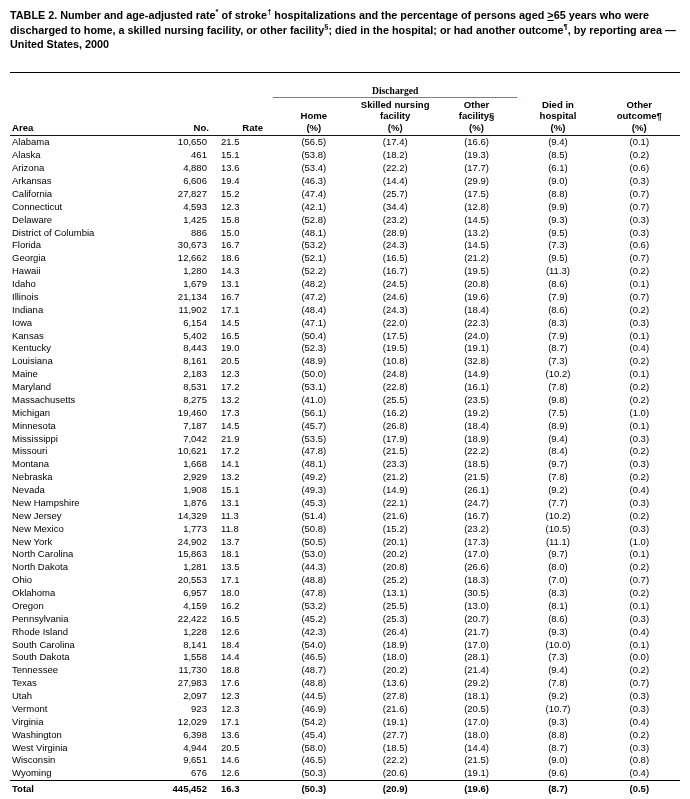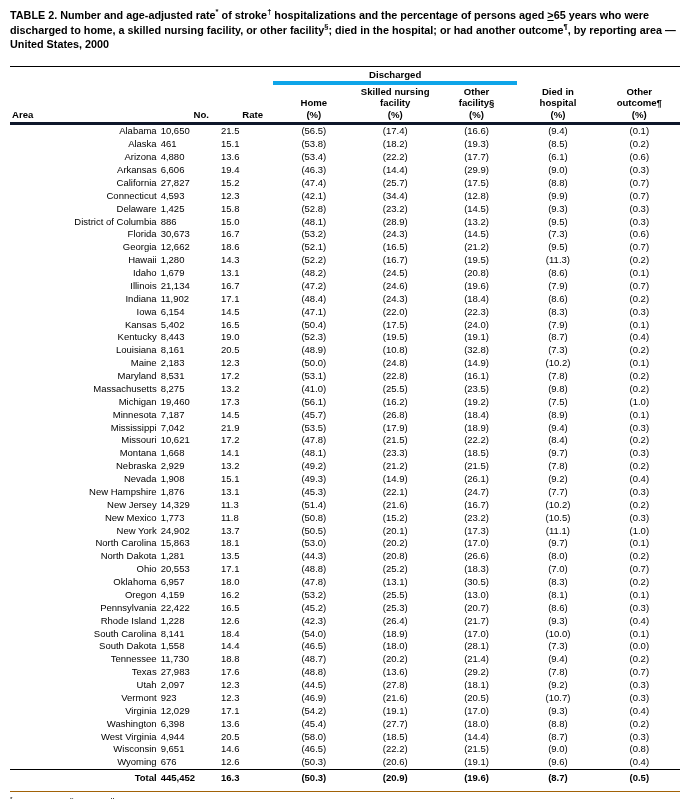--- a/index.html
+++ b/index.html
@@ -4,59 +4,59 @@
 <style>
   * { box-sizing: border-box; }
   html, body { margin: 0; padding: 0; background: #ffffff; color: #000000; }
   body { font-family: "Liberation Sans", sans-serif; }
   .page { width: 690px; padding: 7px 10px 4px 10px; }
 
   .title {
     font-weight: bold;
     font-size: 10.8px;
     line-height: 1.28;
-    padding-bottom: 14px;
+    padding-bottom: 20px;
     border-bottom: 1.5px solid #000;
-    margin-bottom: 1px;
+    margin-bottom: 11px;
   }
   .title sup { font-size: 70%; vertical-align: super; }
   .ul { text-decoration: underline; }
 
   table { border-collapse: collapse; width: 100%; table-layout: fixed; }
   thead th {
     font-weight: bold;
     font-size: 9.6px;
     vertical-align: bottom;
     padding: 1px 2px 2px 2px;
     line-height: 1.18;
     white-space: pre-line;
     text-align: center;
   }
-  thead tr.colrow th { border-bottom: 3px solid #0f172a; }
+  thead tr.colrow th { border-bottom: 1px solid #0f172a; }
   th.group { border-bottom: 1px solid #000; padding-bottom: 1px; }
   thead tr.grouprow th { border-bottom: none; }
-  thead tr.grouprow th.group { border-bottom: 4px solid #0ea5e9; }
+  thead tr.grouprow th.group { border-bottom: 1px solid #0ea5e9; font-family: Liberation Serif, serif; }
 
   th.c0 { text-align: left; }
   th.c1, th.c2 { text-align: right; padding-right: 10px; }
 
   col.w-area { width: 148px; }
   col.w-no   { width: 60px; }
   col.w-rate { width: 54px; }
   col.w-pct  { width: 81px; }
 
   tbody td, tfoot td {
     font-size: 9.5px;
     line-height: 1.25;
     padding: 0.5px 2px;
     white-space: nowrap;
     overflow: hidden;
   }
-  td.c0 { text-align: right; }
-  td.c1 { text-align: left; padding-right: 12px; }
+  td.c0 { text-align: left; }
+  td.c1 { text-align: right; padding-right: 12px; }
   td.c2 { text-align: left; padding-right: 14px; }
   td.c3, td.c4, td.c5, td.c6, td.c7 { text-align: center; }
 
   tfoot td {
     font-weight: bold;
     border-top: 1px solid #000;
     border-bottom: 1px solid #a16207;
     padding-top: 2.5px;
     padding-bottom: 7px;
   }

